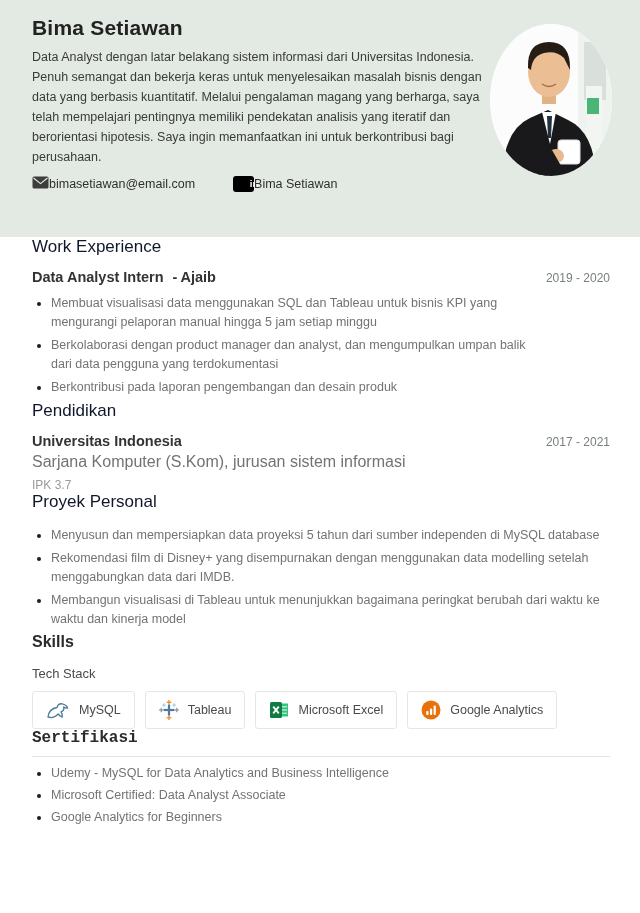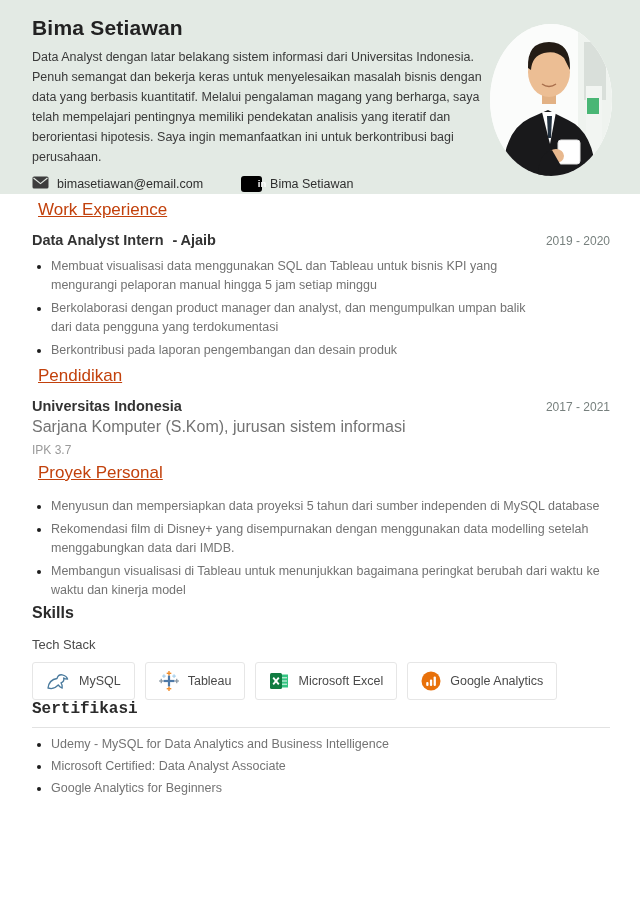--- a/index.html
+++ b/index.html
@@ -1,34 +1,34 @@
 <!DOCTYPE html>
 <html><head>
 <meta charset="utf-8">
 <style>
   * { box-sizing: border-box; }
   html,body { margin:0; padding:0; background:#ffffff; }
   body { font-family:"Liberation Sans", sans-serif; width:640px; }
   .page { width:640px; height:913px; background:#fff; position:relative; overflow:hidden; }
 
   
-  .hero { background:#e3eae4; height:194px; padding:16px 150px 0 32px; position:relative; }
+  .hero { background:#e3eae4; height:237px; padding:16px 150px 0 32px; position:relative; }
   .hero h1 { margin:0 0 7px 0; font-size:21px; font-weight:600; color:#222; letter-spacing:0.2px; }
   .summary { margin:0; font-size:12.5px; line-height:20px; color:#3a3a3a; max-width:452px; }
   .contact-row { display:flex; align-items:center; gap:38px; margin-top:9px; }
-  .contact { display:flex; align-items:center; gap:8px; font-size:12.5px; color:#2f2f2f; text-decoration:none; cursor:pointer;justify-content:space-between; }
+  .contact { display:flex; align-items:center; font-size:12.5px; color:#2f2f2f; text-decoration:none; cursor:pointer;justify-content:space-between; }
   .li-badge { width:16px; height:16px; background:#000000; border-radius:3px; color:#fff;
               font-size:9.5px; font-weight:bold; display:flex; align-items:center; justify-content:center; line-height:1;padding-left:21px; }
   .photo { position:absolute; left:490px; top:24px; width:122px; height:152px; border-radius:50%;
            overflow:hidden; background:#fafbfa; }
   .photo svg { display:block; }
 
   
   .section { margin-left:32px; margin-right:30px; }
-  h2.muted { font-size:17px; font-weight:400; color:#c2410c; margin:6px;text-decoration:underline; }
+  h2.muted { font-size:17px; font-weight:400; color:#0f172a; margin:0; }
   h2.dark  { font-size:16px; font-weight:600; color:#2b2b2b; margin:0; }
   .mt-work { margin-top:22px; } .mt-edu { margin-top:34px; } .mt-proj { margin-top:40px; }
   .mt-skills { margin-top:28px; } .mt-cert { margin-top:36px;font-family:Liberation Mono, monospace; }
 
   .row { display:flex; justify-content:space-between; align-items:baseline; margin-top:12px;gap:48px; }
   .job-title { font-size:14.5px; font-weight:600; color:#333; }
   .job-title .sep { margin:0 3px 0 9px; }
   .date { font-size:12px; color:#77807e; white-space:nowrap; }
 
   ul.bullets { margin:9px 0 0 0; padding-left:19px; font-size:12.5px; line-height:19px; color:#737373; }

